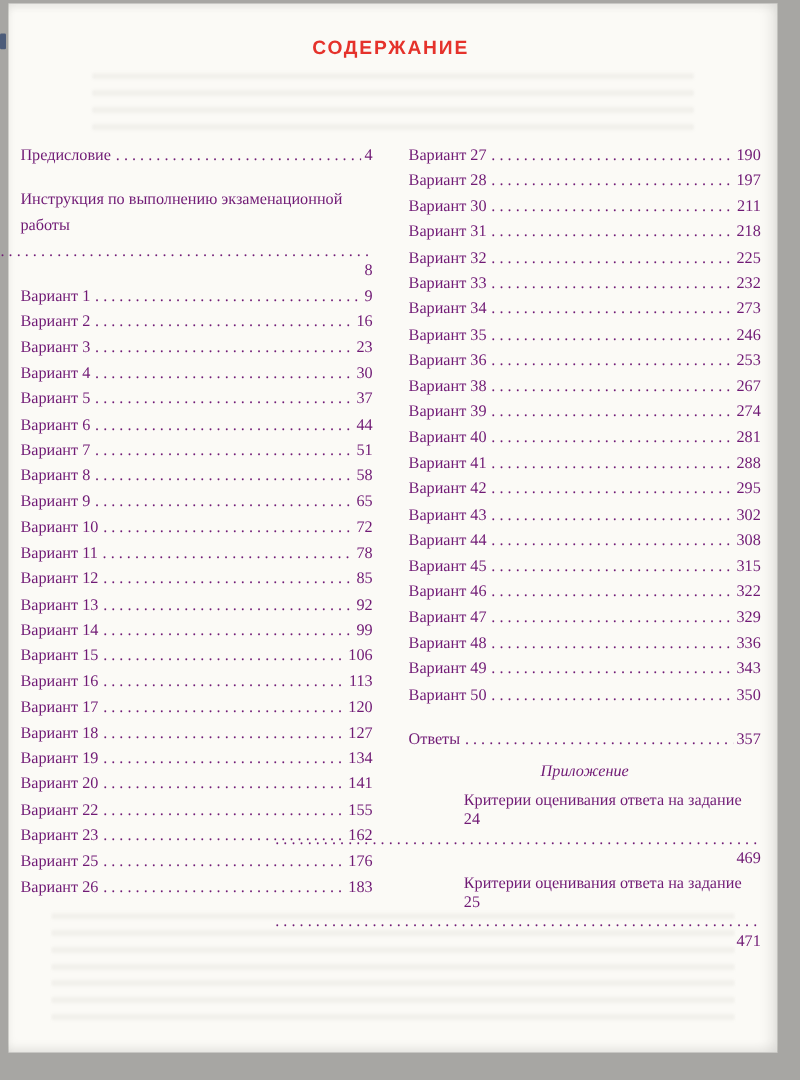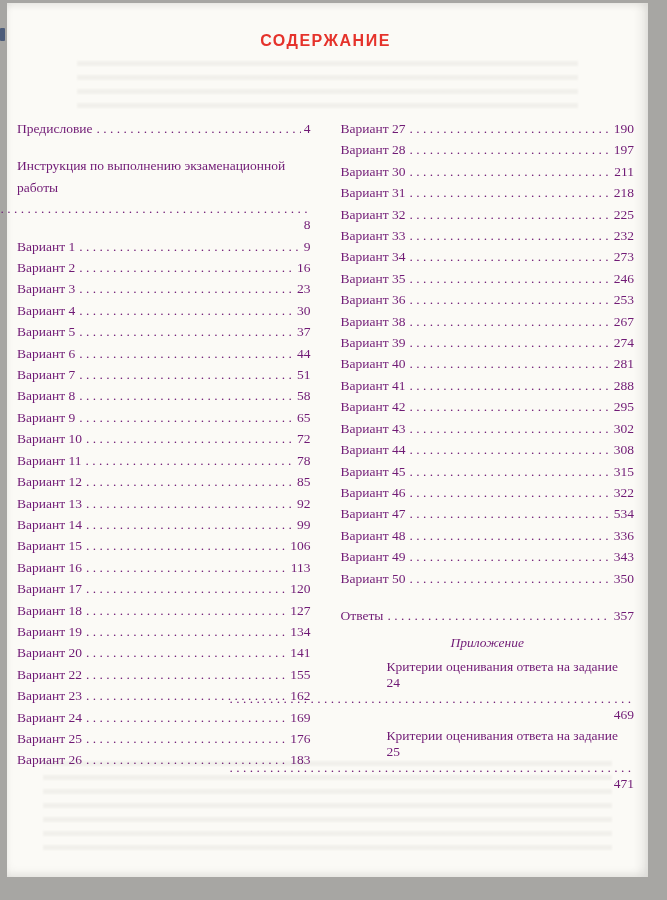--- a/index.html
+++ b/index.html
@@ -203,25 +203,20 @@
             <span class="toc-label">Вариант 22</span>
             <span class="toc-dots"></span>
             <span class="toc-page">155</span>
           </div>
           <div class="toc-row">
             <span class="toc-label">Вариант 23</span>
             <span class="toc-dots"></span>
             <span class="toc-page">162</span>
           </div>
           <div class="toc-row">
-            <span class="toc-label">Вариант 24</span>
-            <span class="toc-dots"></span>
-            <span class="toc-page">169</span>
-          </div>
-          <div class="toc-row">
             <span class="toc-label">Вариант 25</span>
             <span class="toc-dots"></span>
             <span class="toc-page">176</span>
           </div>
           <div class="toc-row">
             <span class="toc-label">Вариант 26</span>
             <span class="toc-dots"></span>
             <span class="toc-page">183</span>
           </div>
         </div>
@@ -312,21 +307,21 @@
             <span class="toc-page">315</span>
           </div>
           <div class="toc-row">
             <span class="toc-label">Вариант 46</span>
             <span class="toc-dots"></span>
             <span class="toc-page">322</span>
           </div>
           <div class="toc-row">
             <span class="toc-label">Вариант 47</span>
             <span class="toc-dots"></span>
-            <span class="toc-page">534</span>
+            <span class="toc-page">329</span>
           </div>
           <div class="toc-row">
             <span class="toc-label">Вариант 48</span>
             <span class="toc-dots"></span>
             <span class="toc-page">336</span>
           </div>
           <div class="toc-row">
             <span class="toc-label">Вариант 49</span>
             <span class="toc-dots"></span>
             <span class="toc-page">343</span>

